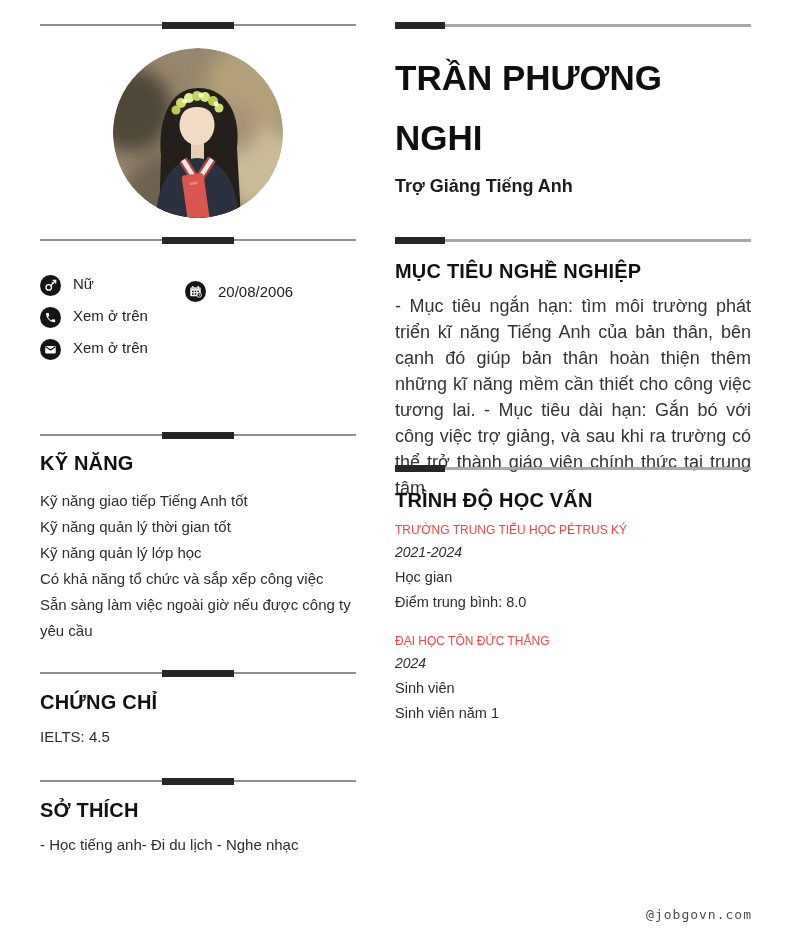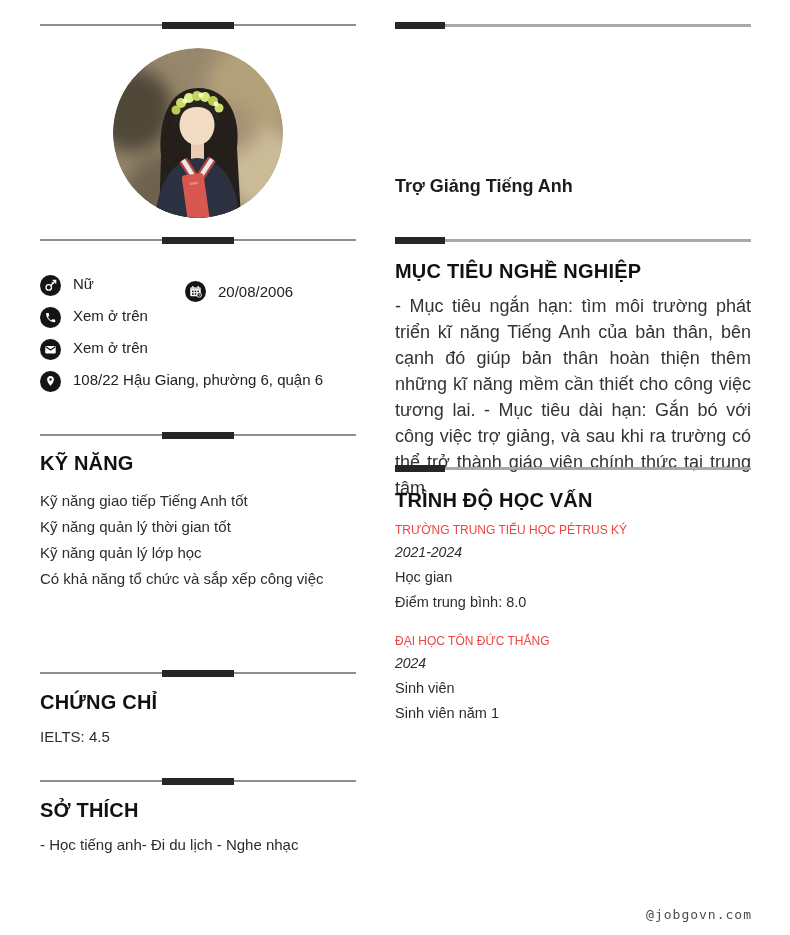--- a/index.html
+++ b/index.html
@@ -160,40 +160,34 @@
         <span class="c-text">Xem ở trên</span>
       </div>
       <div class="c-row">
         <svg class="c-icon" viewBox="0 0 24 24">
           <circle cx="12" cy="12" r="12" fill="#141414"></circle>
           <rect x="6" y="8" width="12" height="8.5" rx="1.2" fill="#fff"></rect>
           <path d="M6.5 8.8 L12 12.6 L17.5 8.8" fill="none" stroke="#141414" stroke-width="1.3"></path>
         </svg>
         <span class="c-text">Xem ở trên</span>
       </div>
-      <div class="c-row">
-        <svg class="c-icon" viewBox="0 0 24 24">
-          <circle cx="12" cy="12" r="12" fill="#141414"></circle>
-          <path transform="translate(5.3,4.6) scale(0.56)" fill="#fff" d="M12 2C8.1 2 5 5.1 5 9c0 5.2 7 13 7 13s7-7.8 7-13c0-3.9-3.1-7-7-7zm0 9.5c-1.4 0-2.5-1.1-2.5-2.5S10.6 6.5 12 6.5s2.5 1.1 2.5 2.5-1.1 2.5-2.5 2.5z"></path>
-        </svg>
-        <span class="c-text">108/22 Hậu Giang, phường 6, quận 6</span>
-      </div>
     </div>
 
     <div class="div-left" style="top:432px">
       <div class="line"></div>
         <div class="block"></div>
     </div>
 
     <div class="h-sec skills-h">KỸ NĂNG</div>
     <div class="skills-list">
       <div>Kỹ năng giao tiếp Tiếng Anh tốt</div>
       <div>Kỹ năng quản lý thời gian tốt</div>
       <div>Kỹ năng quản lý lớp học</div>
       <div>Có khả năng tổ chức và sắp xếp công việc</div>
+      <div>Sẵn sàng làm việc ngoài giờ nếu được công ty yêu cầu</div>
     </div>
 
     <div class="div-left" style="top:670px">
       <div class="line"></div>
         <div class="block"></div>
     </div>
 
     <div class="h-sec cert-h">CHỨNG CHỈ</div>
     <div class="cert-item">IELTS: 4.5</div>
 
@@ -206,20 +200,21 @@
     <div class="hobby-text">- Học tiếng anh- Đi du lịch - Nghe nhạc</div>
   </div>
 
   <div class="col-right">
 
     <div class="div-right" style="top:22px">
       <div class="line"></div>
         <div class="block"></div>
     </div>
 
+    <div class="name">TRẦN PHƯƠNG NGHI</div>
     <div class="job-title">Trợ Giảng Tiếng Anh</div>
 
     <div class="div-right" style="top:237px">
       <div class="line"></div>
         <div class="block"></div>
     </div>
 
     <div class="h-sec obj-h">MỤC TIÊU NGHỀ NGHIỆP</div>
     <div class="obj-text">- Mục tiêu ngắn hạn: tìm môi trường phát triển kĩ năng Tiếng Anh của bản thân, bên cạnh đó giúp bản thân hoàn thiện thêm những kĩ năng mềm cần thiết cho công việc tương lai. - Mục tiêu dài hạn: Gắn bó với công việc trợ giảng, và sau khi ra trường có thể trở thành giáo viên chính thức tại trung tâm</div>
 

